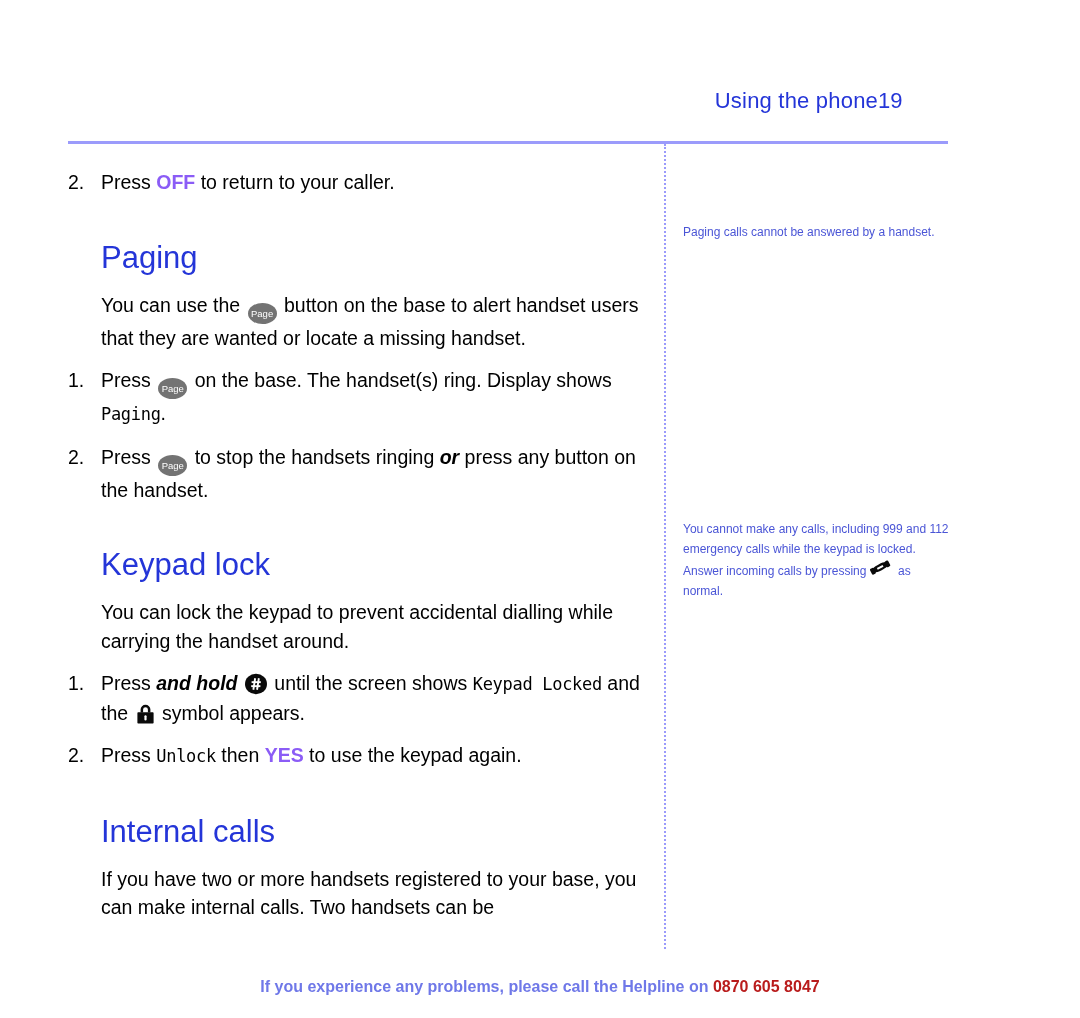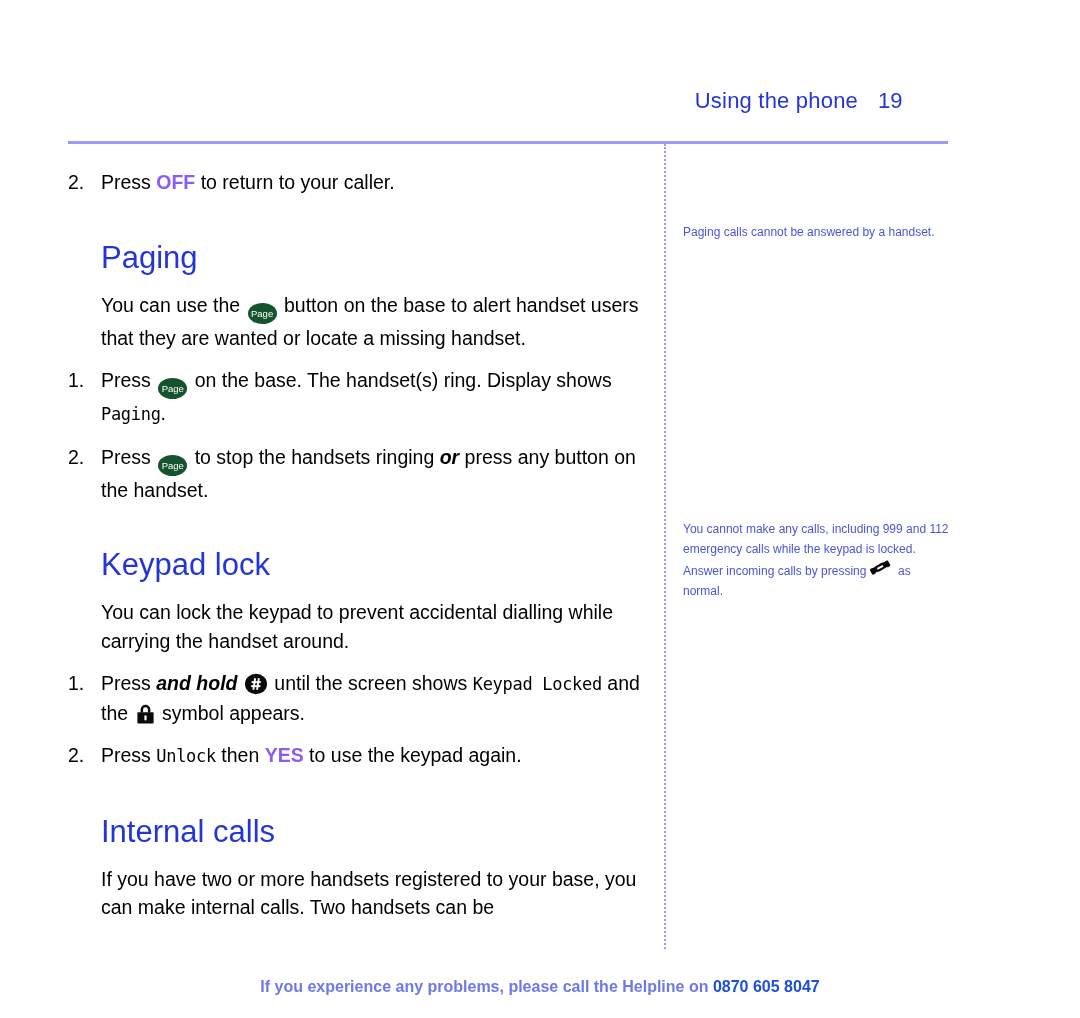--- a/index.html
+++ b/index.html
@@ -24,21 +24,20 @@
 
   
   .header {
     position: absolute;
     left: 68px;
     top: 88px;
     width: 880px;
     display: flex;
     justify-content: flex-end;
     align-items: baseline;
-    gap: 20px;
   }
   .header-title {
     font-size: 22px;
     color: #2435d8;
     letter-spacing: 0.2px;
   }
   .header-page {
     font-size: 22px;
     color: #2435d8;
     width: 70px;
@@ -131,21 +130,21 @@
     letter-spacing: -0.3px;
   }
 
   
   .icon-page {
     display: inline-block;
     vertical-align: -5px;
     width: 29px;
     height: 21px;
     border-radius: 50%;
-    background: #14532d;
+    background: #737373;
     color: #ffffff;
     font-size: 9.5px;
     line-height: 21px;
     text-align: center;
     font-family: "Liberation Sans", sans-serif;
     margin: 0 2px;
   }
   .icon-hash {
     display: inline-block;
     vertical-align: -5px;
@@ -184,21 +183,21 @@
     position: absolute;
     left: 0;
     top: 978px;
     width: 1080px;
     text-align: center;
     color: #6f78e8;
     font-size: 16px;
     font-weight: bold;
   }
   .footer .tel {
-    color: #1d4ed8;
+    color: #b91c1c;
     font-weight: bold;
     margin-top: 47px;
   }
 </style>
 </head>
 <body>
 
 <div class="page">
 
   <div class="header">

